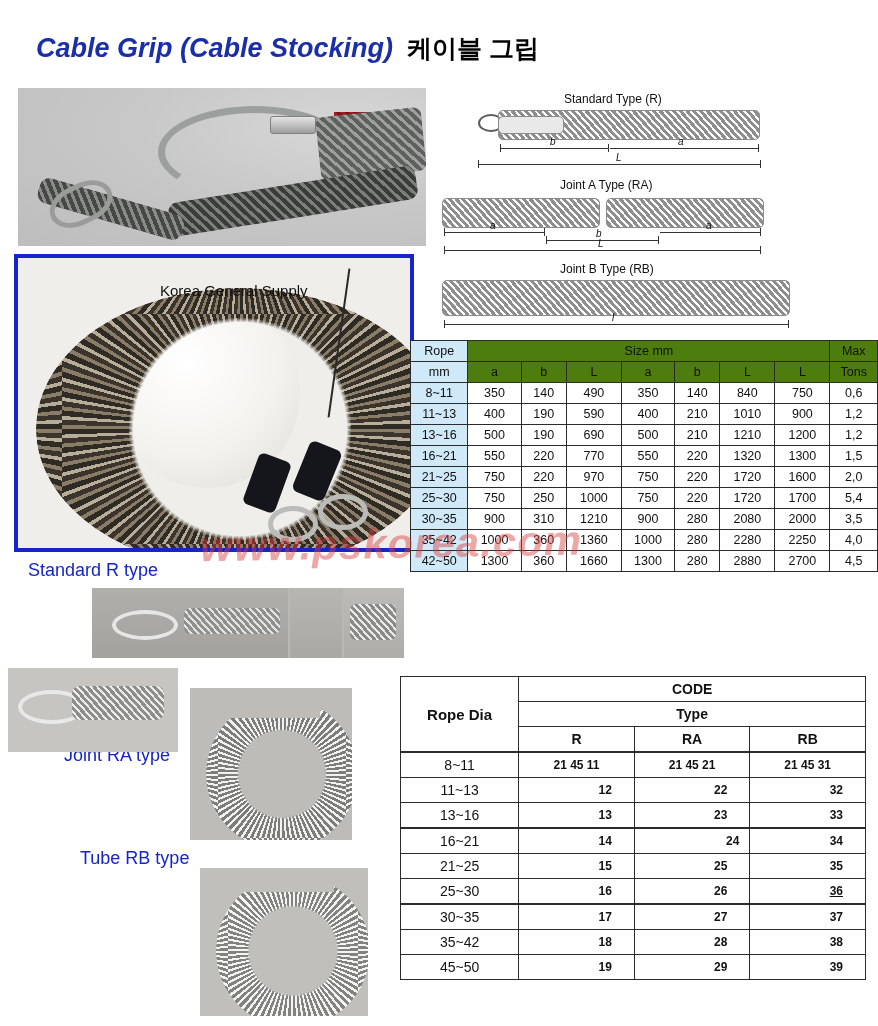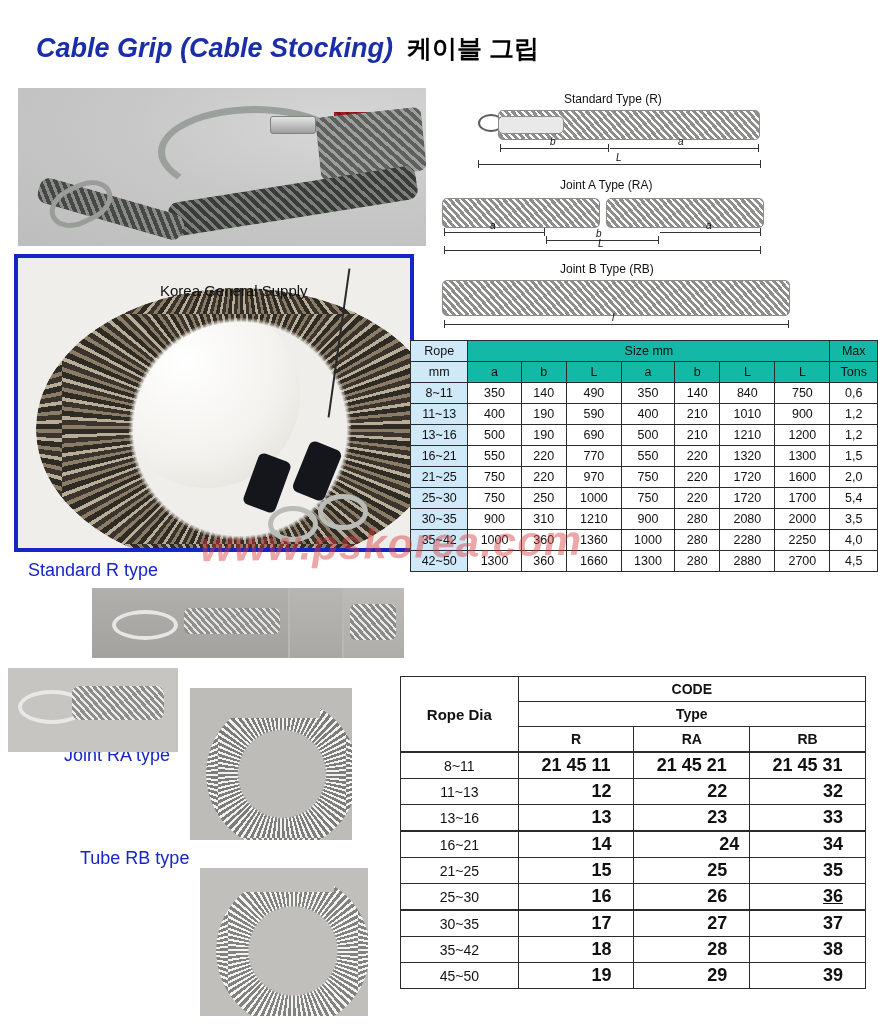--- a/index.html
+++ b/index.html
@@ -181,38 +181,38 @@
 
   
   table{border-collapse:collapse;}
   .tbl-size{
     position:absolute;left:410px;top:340px;
   }
   .tbl-size td,.tbl-size th{
     border:1px solid #2b2b2b;font-size:12.5px;text-align:center;
     padding:1px 2px;font-weight:normal;color:#111;height:18px;
   }
-  .tbl-size thead td{background:#14b8a6;}
+  .tbl-size thead td{background:#4d7c0f;}
   .tbl-size .rope-col{background:#cfe9f8;width:54px;}
   .tbl-size td.num{background:#ffffff;}
   .w-a{width:50px;}
   .w-b{width:42px;}
   .w-L{width:52px;}
   .w-max{width:44px;}
 
   
   .tbl-code{position:absolute;left:400px;top:676px;width:466px;}
   .tbl-code td{
     border:1px solid #2b2b2b;font-size:14px;text-align:center;color:#111;
     padding:2px 4px;height:20px;
   }
   .tbl-code .hd{font-weight:bold;}
   .tbl-code .rope-dia{font-weight:bold;font-size:15px;}
   .tbl-code .dia{font-size:14px;}
-  .tbl-code .code{font-weight:bold;font-size:18px;}
+  .tbl-code .code{font-weight:bold;font-size:12px;}
   .tbl-code .grp-top td{border-top:2px solid #2b2b2b;}
 
   
   .watermark{
     position:absolute;left:200px;top:520px;
     font-size:42px;font-weight:bold;font-style:italic;
     color:rgba(214,60,60,.45);white-space:nowrap;
     letter-spacing:1px;
     transform:rotate(-1deg);
     pointer-events:none;

